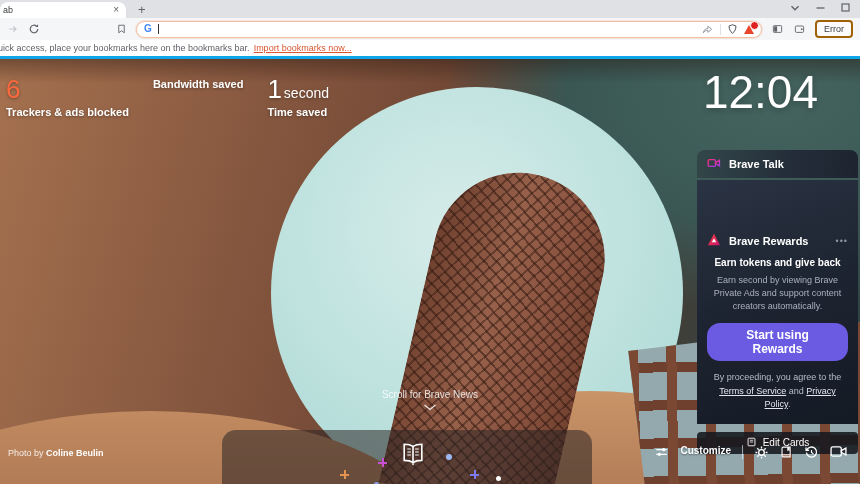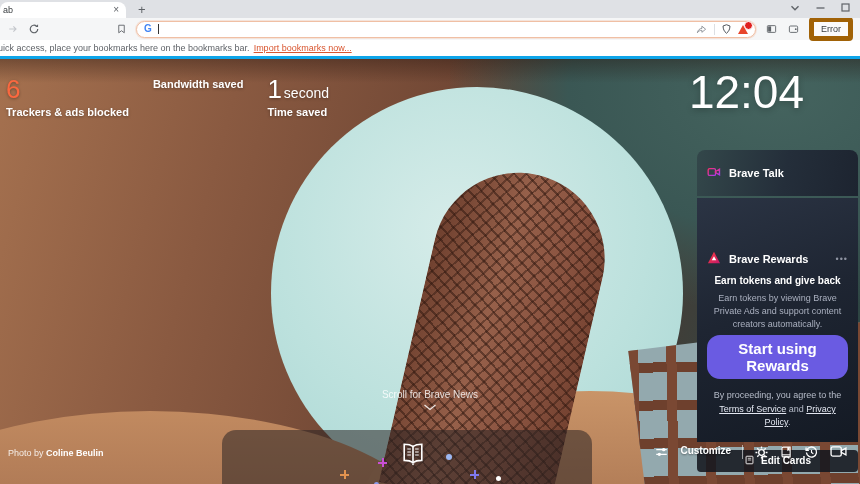--- a/index.html
+++ b/index.html
@@ -22,21 +22,21 @@
   .addressbar{flex:1;height:15px;border:1.5px solid #f0bfa4;box-shadow:0 0 0 1px rgba(242,170,130,.25);
     border-radius:10px;background:#fff;display:flex;align-items:center;padding:0 7px;gap:6px;}
   .g-icon{font-size:10px;font-weight:bold;color:#4285F4;line-height:10px;}
   .caret{width:1px;height:10px;background:#333;}
   .ab-spacer{flex:1;}
   .ab-divider{width:1px;height:11px;background:#dcdfe3;}
   .brave-tri{position:relative;width:0;height:0;border-left:5px solid transparent;
     border-right:5px solid transparent;border-bottom:9px solid #e8452b;}
   .brave-tri .badge{position:absolute;left:1px;top:-4px;width:7px;height:7px;border-radius:50%;
     background:#e02020;border:1px solid #fff;}
-  .error-btn{border:5px solid #a16207;border-radius:4px;background:#fbfbfc;font-size:9px;
+  .error-btn{border:2px solid #a16207;border-radius:4px;background:#fbfbfc;font-size:9px;
     color:#3c4043;padding:2px 7px;line-height:10px;}
 
   .bookmarksbar{height:16px;background:#fff;border-bottom:3px solid #0ea5e9;
     display:flex;align-items:center;font-size:9px;color:#5f6368;}
   .bm-msg{margin-left:-2px;white-space:nowrap;}
   .bm-link{color:#d9552f;text-decoration:underline;margin-left:4px;white-space:nowrap;}
 
   
   .content{position:relative;height:427px;overflow:hidden;
     background:linear-gradient(105deg,#a5714f 0%,#8a5a41 25%,#6f4634 50%,#4e3830 68%,#334441 85%,#2c4543 100%);}
@@ -63,41 +63,41 @@
       repeating-linear-gradient(96deg,#7a4833 0 10px,rgba(0,0,0,0) 10px 38px),
       repeating-linear-gradient(6deg,#6e402d 0 10px,rgba(0,0,0,0) 10px 38px);}
 
   .stats{position:absolute;left:6px;top:16px;display:flex;gap:24px;color:#fff;
     text-shadow:0 1px 3px rgba(0,0,0,.35);}
   .stat-value{font-size:26px;line-height:28px;}
   .stat-unit{font-size:14px;margin-left:2px;}
   .stat-label{font-size:11px;font-weight:bold;margin-top:3px;}
   .v-orange{color:#fb683f;} .v-purple{color:#9ba0f0;} .v-white{color:#ffffff;}
 
-  .clock{position:absolute;top:6px;right:56px;font-size:46px;font-weight:400;color:#fff;
+  .clock{position:absolute;top:6px;right:42px;font-size:46px;font-weight:400;color:#fff;
     text-shadow:0 2px 6px rgba(0,0,0,.25);}
 
   .cards{position:absolute;left:697px;top:91px;width:161px;font-size:10px;}
-  .card-talk{height:46px;border-radius:8px 8px 0 0;margin-bottom:2px;
+  .card-talk{height:28px;border-radius:8px 8px 0 0;margin-bottom:2px;
     background:linear-gradient(100deg,#33474a 0%,#242e3a 55%,#1d2430 100%);
     display:flex;align-items:center;gap:8px;padding:0 10px;}
   .card-title{font-size:11px;font-weight:bold;color:#fff;}
   .card-rewards{background:linear-gradient(160deg,#2b3444 0%,#1e2532 45%,#141a24 100%);
     padding:10px 10px 12px;color:#fff;}
   .rw-header{display:flex;align-items:center;gap:8px;margin-top:43px;}
   .rw-menu{margin-left:auto;color:#8f95a3;font-size:9px;letter-spacing:1px;}
   .rw-heading{font-size:10px;font-weight:bold;text-align:center;margin-top:9px;}
   .rw-body{font-size:9px;color:#aab0bf;text-align:center;line-height:1.45;margin:6px 4px 0;}
-  .rw-button{display:block;margin:4px auto 0;background:#6a5be2;border:none;border-radius:13px;
-    padding:5px 14px;font-size:15px;font-weight:bold;color:#fff;font-family:inherit;}
+  .rw-button{display:block;margin:10px auto 0;background:#6a5be2;border:none;border-radius:13px;
+    padding:5px 14px;font-size:12px;font-weight:bold;color:#fff;font-family:inherit;}
   .rw-terms{font-size:9px;color:#b6bcc9;text-align:center;line-height:1.5;margin-top:10px;}
   .rw-terms .lnk{color:#e2e6f0;text-decoration:underline;}
   .card-edit{margin-top:8px;height:22px;border-radius:4px;background:rgba(20,23,31,.88);
     display:flex;align-items:center;justify-content:center;gap:6px;color:#fff;
-    font-size:10px;font-weight:bold;}
+    font-size:10px;font-weight:normal;}
 
   .scroll-news{position:absolute;left:0;right:0;top:330px;text-align:center;
     color:rgba(255,255,255,.82);font-size:10px;}
   .scroll-news svg{display:block;margin:4px auto 0;opacity:.85;}
 
   .news-panel{position:absolute;left:222px;top:371px;width:370px;height:56px;
     border-radius:14px 14px 0 0;background:rgba(43,36,36,.55);}
   .plus{position:absolute;width:9px;height:9px;}
   .plus::before{content:"";position:absolute;left:3.5px;top:0;width:2px;height:9px;background:currentColor;}
   .plus::after{content:"";position:absolute;top:3.5px;left:0;width:9px;height:2px;background:currentColor;}
@@ -250,21 +250,21 @@
                     <stop offset="1" stop-color="#c2186b"></stop>
                   </linearGradient>
                 </defs>
                 <path d="M8 1L15 14H1z" fill="url(#rg)"></path>
                 <path d="M8 6.2l2.6 4.6H5.4z" fill="#fff"></path>
               </svg></span>
           <span class="card-title">Brave Rewards</span>
           <span class="rw-menu">•••</span>
         </div>
         <div class="rw-heading">Earn tokens and give back</div>
-        <div class="rw-body">Earn tokens by viewing Brave Private Ads and support content creators automatically.</div>
+        <div class="rw-body">Earn second by viewing Brave Private Ads and support content creators automatically.</div>
         <button class="rw-button">Start using Rewards</button>
         <div class="rw-terms"><span>By proceeding, you agree to the </span><a class="lnk">Terms of Service</a><span> and </span><a class="lnk">Privacy Policy</a><span>.</span></div>
       </div>
       <div class="card-edit">
         <span><svg width="11" height="12" viewBox="0 0 16 16">
               <rect x="3" y="2.5" width="10" height="11" rx="1" fill="none" stroke="#fff" stroke-width="1.3"></rect>
               <path d="M5.5 5.5h5M5.5 8h5" stroke="#fff" stroke-width="1.1"></path>
             </svg></span>
         <span>Edit Cards</span>
       </div>

